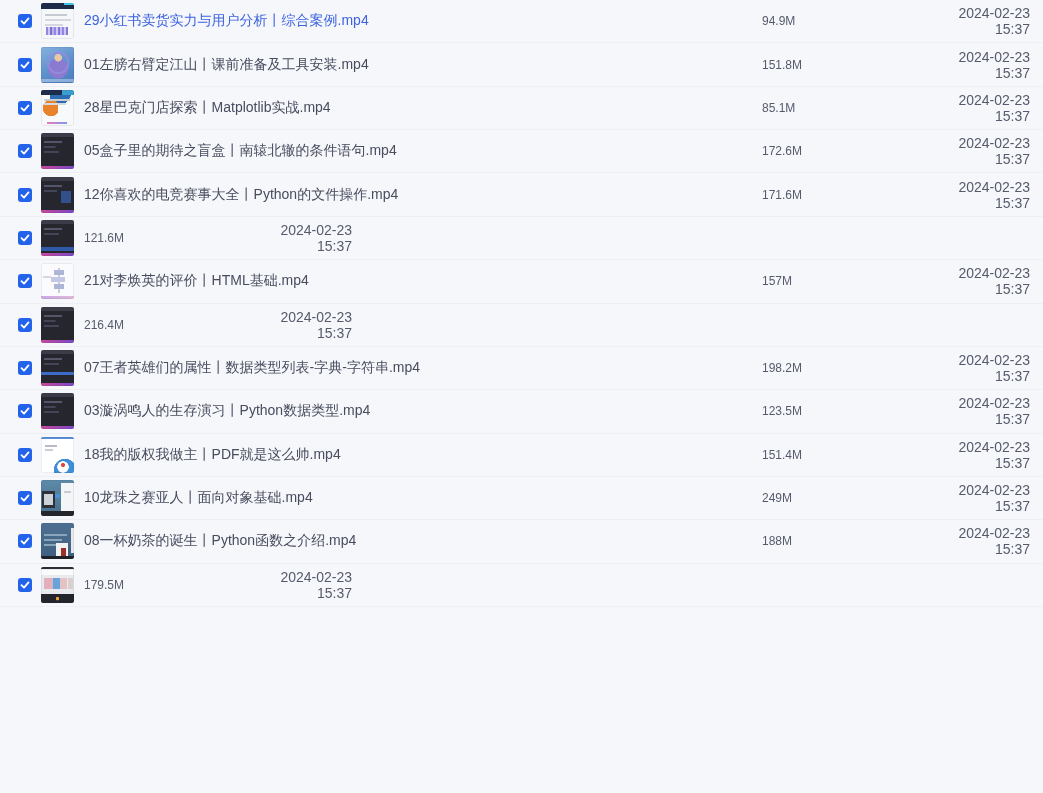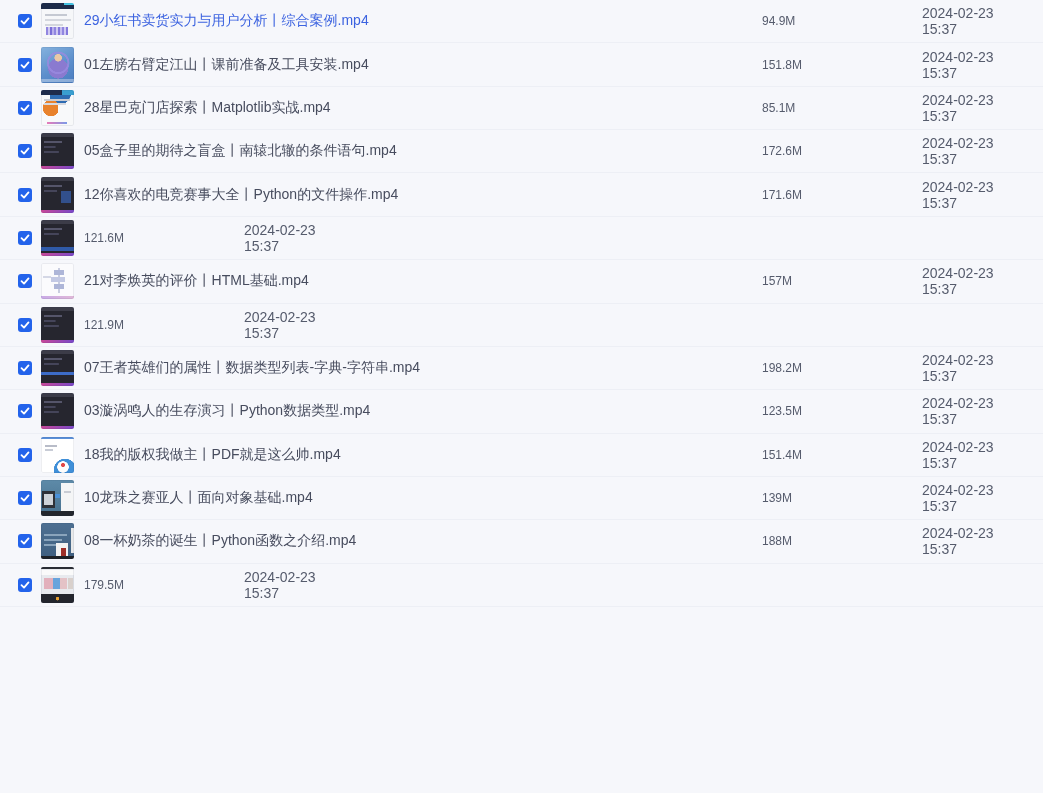--- a/index.html
+++ b/index.html
@@ -49,21 +49,21 @@
     font-size:14px;color:var(--filename-text);
     white-space:nowrap;overflow:hidden;text-overflow:ellipsis;
     text-decoration:none;cursor:pointer;
   }
   .row.highlighted .name{color:var(--link-blue);}
   .size{
     width:160px;flex:none;
     font-size:12px;color:var(--meta-text);
   }
   .date{
-    width:108px;flex:none;text-align:left;
+    width:108px;flex:none;text-align:right;
     font-size:14px;color:var(--meta-text);
   }
 
   
   .thumb[data-variant="analytics-report-light"]{
     background-color:#f6f7f9;
     background-image:
       linear-gradient(#45c8e8,#45c8e8),
       linear-gradient(#1d2b49,#1d2b49),
       linear-gradient(#c5c9d2,#c5c9d2),
@@ -291,21 +291,21 @@
     <span class="date">2024-02-23 15:37</span>
   </div>
 
   <div class="row">
     <span class="cb checked">
       <svg width="10" height="10" viewBox="0 0 10 10">
         <polyline points="1.5,5.2 4,7.6 8.5,2.4" fill="none" stroke="#ffffff" stroke-width="1.8" stroke-linecap="round" stroke-linejoin="round"></polyline>
       </svg>
     </span>
     <span class="thumb" data-variant="code-editor-dark"></span>
-    <span class="size">121.9M</span>
+    <span class="size">216.4M</span>
     <span class="date">2024-02-23 15:37</span>
   </div>
 
   <div class="row">
     <span class="cb checked">
       <svg width="10" height="10" viewBox="0 0 10 10">
         <polyline points="1.5,5.2 4,7.6 8.5,2.4" fill="none" stroke="#ffffff" stroke-width="1.8" stroke-linecap="round" stroke-linejoin="round"></polyline>
       </svg>
     </span>
     <span class="thumb" data-variant="code-editor-dark-blue-line"></span>
@@ -339,21 +339,21 @@
   </div>
 
   <div class="row">
     <span class="cb checked">
       <svg width="10" height="10" viewBox="0 0 10 10">
         <polyline points="1.5,5.2 4,7.6 8.5,2.4" fill="none" stroke="#ffffff" stroke-width="1.8" stroke-linecap="round" stroke-linejoin="round"></polyline>
       </svg>
     </span>
     <span class="thumb" data-variant="desktop-teal"></span>
     <a class="name">10龙珠之赛亚人丨面向对象基础.mp4</a>
-    <span class="size">139M</span>
+    <span class="size">249M</span>
     <span class="date">2024-02-23 15:37</span>
   </div>
 
   <div class="row">
     <span class="cb checked">
       <svg width="10" height="10" viewBox="0 0 10 10">
         <polyline points="1.5,5.2 4,7.6 8.5,2.4" fill="none" stroke="#ffffff" stroke-width="1.8" stroke-linecap="round" stroke-linejoin="round"></polyline>
       </svg>
     </span>
     <span class="thumb" data-variant="slide-steel-cup"></span>

